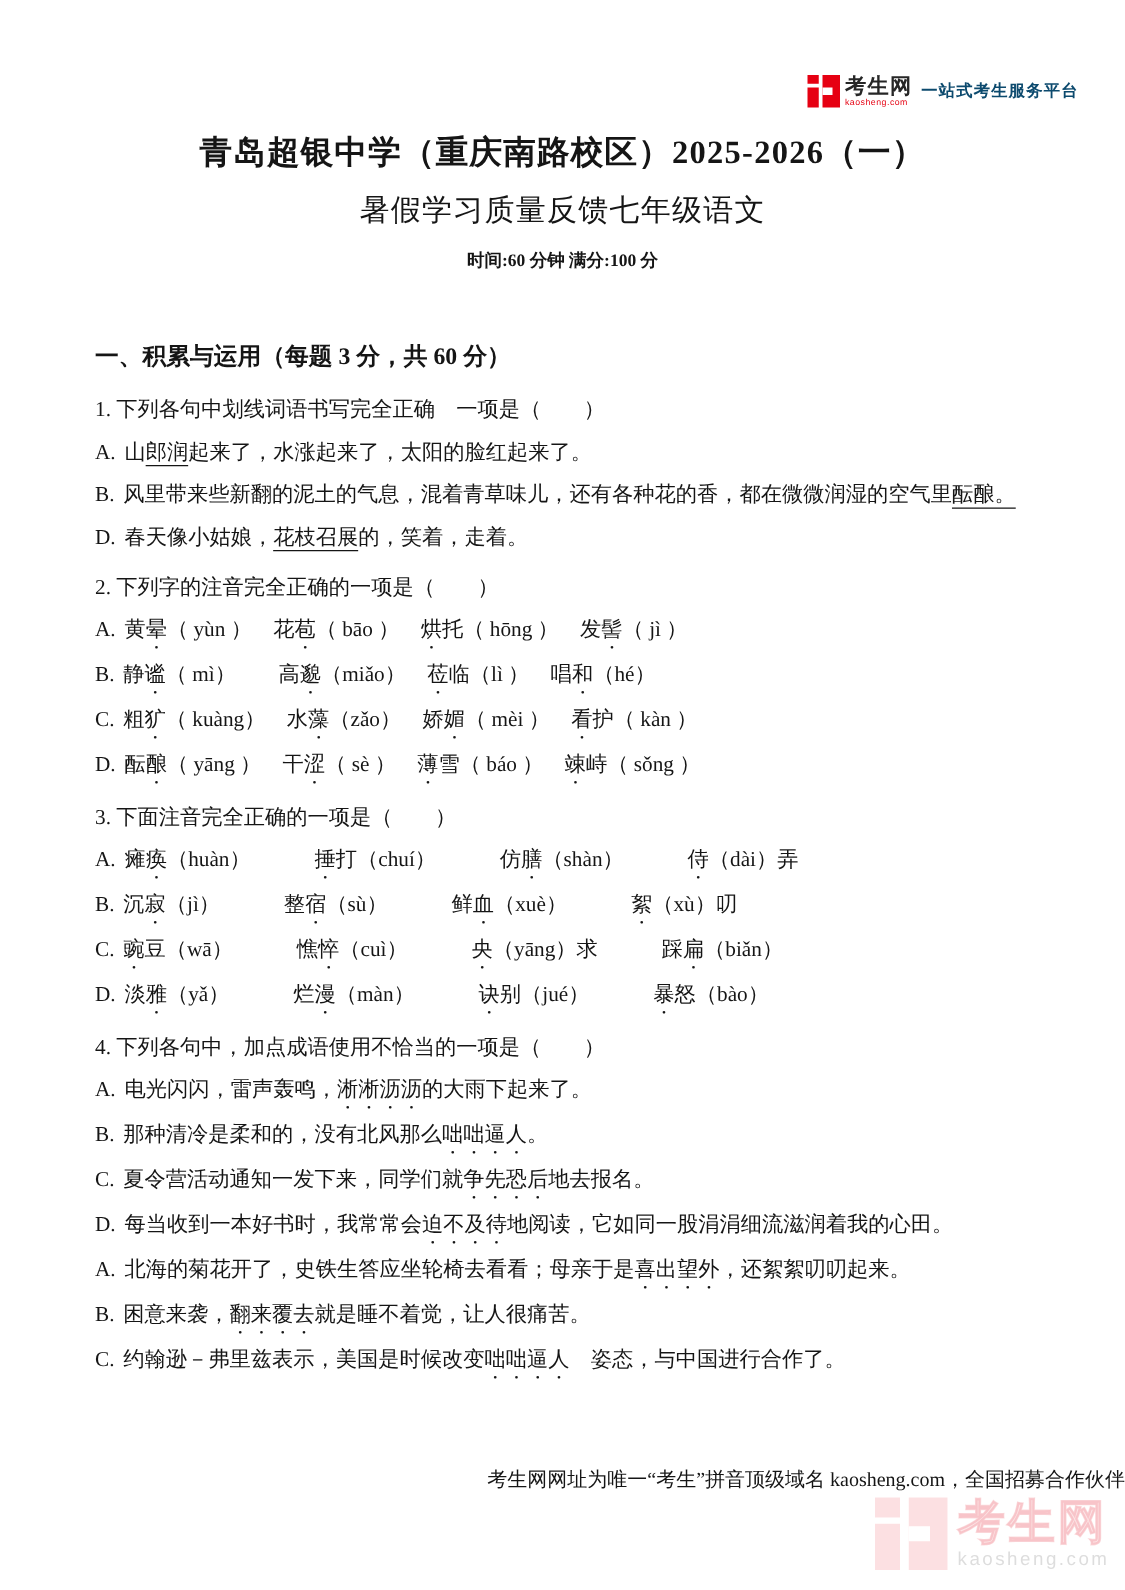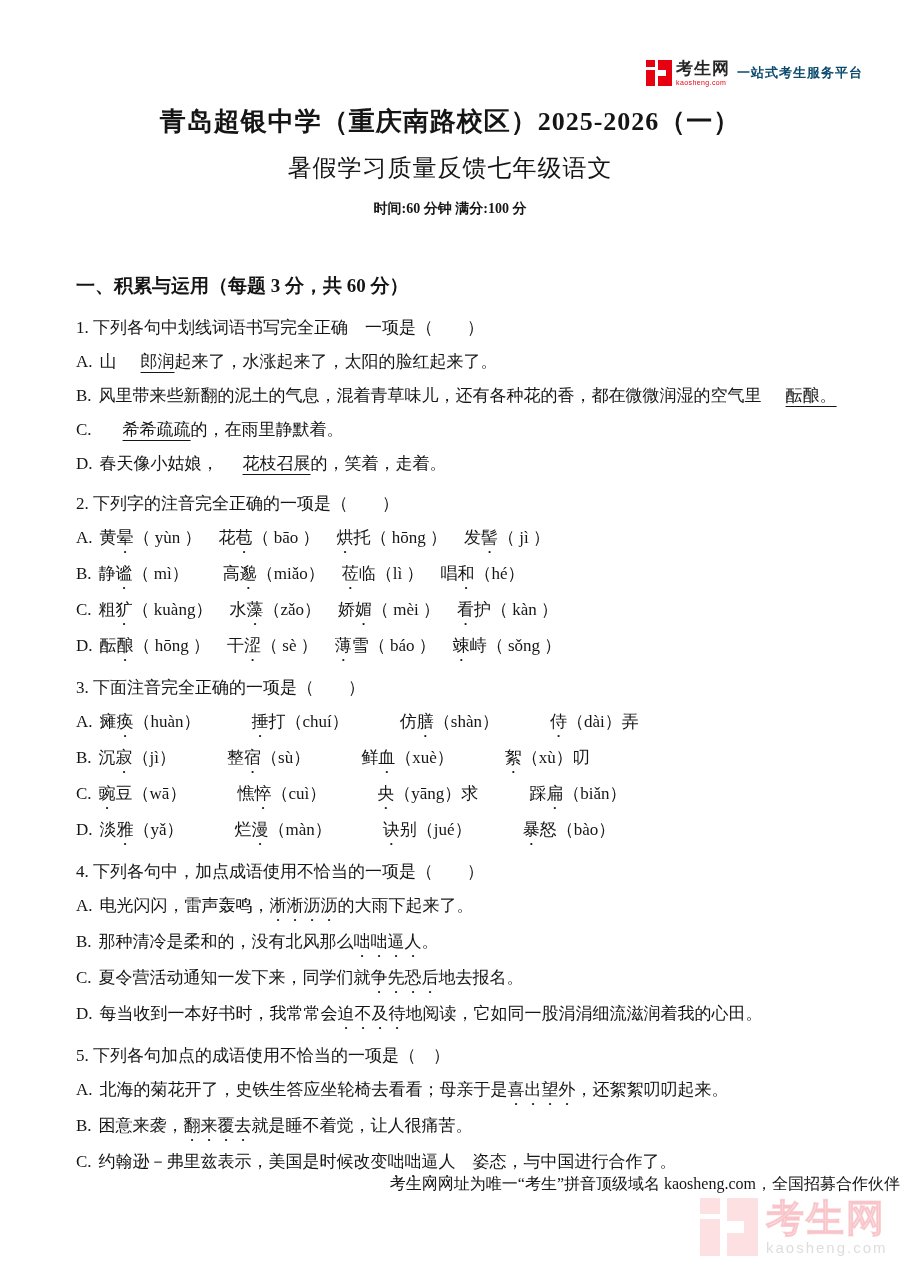--- a/index.html
+++ b/index.html
@@ -28,21 +28,21 @@
             font-size:24px; font-weight:normal; letter-spacing:1px; }
   .meta   { position:absolute; top:200px; left:0; width:100%; text-align:center;
             font-size:14px; font-weight:bold; }
   
   .content { position:absolute; top:232px; left:76px; right:30px;margin-top:37px; }
   .section-heading { font-size:19px; font-weight:bold; line-height:34px; margin-bottom:8px; }
   .question { }
   .stem   { font-size:17px; line-height:34px; margin-top:6px; }
   .option { font-size:17px; line-height:34px; }
   .option-label { margin-right:7px; }
-  .seg-u { text-decoration:underline; text-underline-offset:5px; text-decoration-thickness:1px;padding-left:24px; }
+  .seg-u { text-decoration:underline; text-underline-offset:5px; text-decoration-thickness:1px; }
   .seg-d { -webkit-text-emphasis:dot #151515; text-emphasis:dot #151515;
            -webkit-text-emphasis-position:under right; text-emphasis-position:under right; }
   
   .footer { position:absolute; top:1174px; left:0; width:100%; text-align:right; font-size:16px;font-family:Liberation Serif, serif; }
   
   .watermark { position:absolute; top:1198px; left:700px; display:flex; align-items:center;
                font-family:"Liberation Sans","DejaVu Sans",sans-serif; }
   .wm-icon { position:relative; width:58px; height:58px; flex:0 0 auto; }
   .wm-icon span { position:absolute; background:rgba(230,0,18,0.12); }
   .wm-textcol { display:flex; flex-direction:column; margin-left:8px; line-height:1; }
@@ -73,46 +73,44 @@
   <div class="title2">暑假学习质量反馈七年级语文</div>
   <div class="meta">时间:60 分钟  满分:100 分</div>
 
   <div class="content">
     <div class="section-heading">一、积累与运用（每题 3 分，共 60 分）</div>
     <div id="questions">
         <div class="question">
           <p class="stem">1. 下列各句中划线词语书写完全正确　一项是（　　）</p>
           <p class="option"><span class="option-label">A.</span><span>山</span><span class="seg-u">郎润</span><span>起来了，水涨起来了，太阳的脸红起来了。</span></p>
           <p class="option"><span class="option-label">B.</span><span>风里带来些新翻的泥土的气息，混着青草味儿，还有各种花的香，都在微微润湿的空气里</span><span class="seg-u">酝酿。</span></p>
-          <p class="option"><span class="option-label">C.</span><span class="seg-u">希希疏疏</span><span>的，在雨里静默着。</span></p>
           <p class="option"><span class="option-label">D.</span><span>春天像小姑娘，</span><span class="seg-u">花枝召展</span><span>的，笑着，走着。</span></p>
         </div>
         <div class="question">
           <p class="stem">2. 下列字的注音完全正确的一项是（　　）</p>
           <p class="option"><span class="option-label">A.</span><span>黄</span><span class="seg-d">晕</span><span>（ yùn ）　花</span><span class="seg-d">苞</span><span>（ bāo ）　</span><span class="seg-d">烘</span><span>托（ hōng ）　发</span><span class="seg-d">髻</span><span>（ jì ）</span></p>
           <p class="option"><span class="option-label">B.</span><span>静</span><span class="seg-d">谧</span><span>（ mì）　　高</span><span class="seg-d">邈</span><span>（miǎo）　</span><span class="seg-d">莅</span><span>临（lì ）　唱</span><span class="seg-d">和</span><span>（hé）</span></p>
           <p class="option"><span class="option-label">C.</span><span>粗</span><span class="seg-d">犷</span><span>（ kuàng）　水</span><span class="seg-d">藻</span><span>（zǎo）　娇</span><span class="seg-d">媚</span><span>（ mèi ）　</span><span class="seg-d">看</span><span>护（ kàn ）</span></p>
-          <p class="option"><span class="option-label">D.</span><span>酝</span><span class="seg-d">酿</span><span>（ hōng ）　干</span><span class="seg-d">涩</span><span>（ sè ）　</span><span class="seg-d">薄</span><span>雪（ báo ）　</span><span class="seg-d">竦</span><span>峙（ sǒng ）</span></p>
+          <p class="option"><span class="option-label">D.</span><span>酝</span><span class="seg-d">酿</span><span>（ yāng ）　干</span><span class="seg-d">涩</span><span>（ sè ）　</span><span class="seg-d">薄</span><span>雪（ báo ）　</span><span class="seg-d">竦</span><span>峙（ sǒng ）</span></p>
         </div>
         <div class="question">
           <p class="stem">3. 下面注音完全正确的一项是（　　）</p>
           <p class="option"><span class="option-label">A.</span><span>瘫</span><span class="seg-d">痪</span><span>（huàn）　　　</span><span class="seg-d">捶</span><span>打（chuí）　　　仿</span><span class="seg-d">膳</span><span>（shàn）　　　</span><span class="seg-d">侍</span><span>（dài）弄</span></p>
           <p class="option"><span class="option-label">B.</span><span>沉</span><span class="seg-d">寂</span><span>（jì）　　　整</span><span class="seg-d">宿</span><span>（sù）　　　鲜</span><span class="seg-d">血</span><span>（xuè）　　　</span><span class="seg-d">絮</span><span>（xù）叨</span></p>
           <p class="option"><span class="option-label">C.</span><span class="seg-d">豌</span><span>豆（wā）　　　憔</span><span class="seg-d">悴</span><span>（cuì）　　　</span><span class="seg-d">央</span><span>（yāng）求　　　踩</span><span class="seg-d">扁</span><span>（biǎn）</span></p>
           <p class="option"><span class="option-label">D.</span><span>淡</span><span class="seg-d">雅</span><span>（yǎ）　　　烂</span><span class="seg-d">漫</span><span>（màn）　　　</span><span class="seg-d">诀</span><span>别（jué）　　　</span><span class="seg-d">暴</span><span>怒（bào）</span></p>
         </div>
         <div class="question">
           <p class="stem">4. 下列各句中，加点成语使用不恰当的一项是（　　）</p>
           <p class="option"><span class="option-label">A.</span><span>电光闪闪，雷声轰鸣，</span><span class="seg-d">淅淅沥沥</span><span>的大雨下起来了。</span></p>
           <p class="option"><span class="option-label">B.</span><span>那种清冷是柔和的，没有北风那么</span><span class="seg-d">咄咄逼人</span><span>。</span></p>
           <p class="option"><span class="option-label">C.</span><span>夏令营活动通知一发下来，同学们就</span><span class="seg-d">争先恐后</span><span>地去报名。</span></p>
           <p class="option"><span class="option-label">D.</span><span>每当收到一本好书时，我常常会</span><span class="seg-d">迫不及待</span><span>地阅读，它如同一股涓涓细流滋润着我的心田。</span></p>
         </div>
         <div class="question">
-          <p class="stem">5. 下列各句加点的成语使用不恰当的一项是（　）</p>
           <p class="option"><span class="option-label">A.</span><span>北海的菊花开了，史铁生答应坐轮椅去看看；母亲于是</span><span class="seg-d">喜出望外</span><span>，还絮絮叨叨起来。</span></p>
           <p class="option"><span class="option-label">B.</span><span>困意来袭，</span><span class="seg-d">翻来覆去</span><span>就是睡不着觉，让人很痛苦。</span></p>
           <p class="option"><span class="option-label">C.</span><span>约翰逊－弗里兹表示，美国是时候改变</span><span class="seg-d">咄咄逼人</span><span>　姿态，与中国进行合作了。</span></p>
         </div>
       </div>
   </div>
 
   <div class="footer">考生网网址为唯一“考生”拼音顶级域名 kaosheng.com，全国招募合作伙伴</div>
 
   <div class="watermark">

